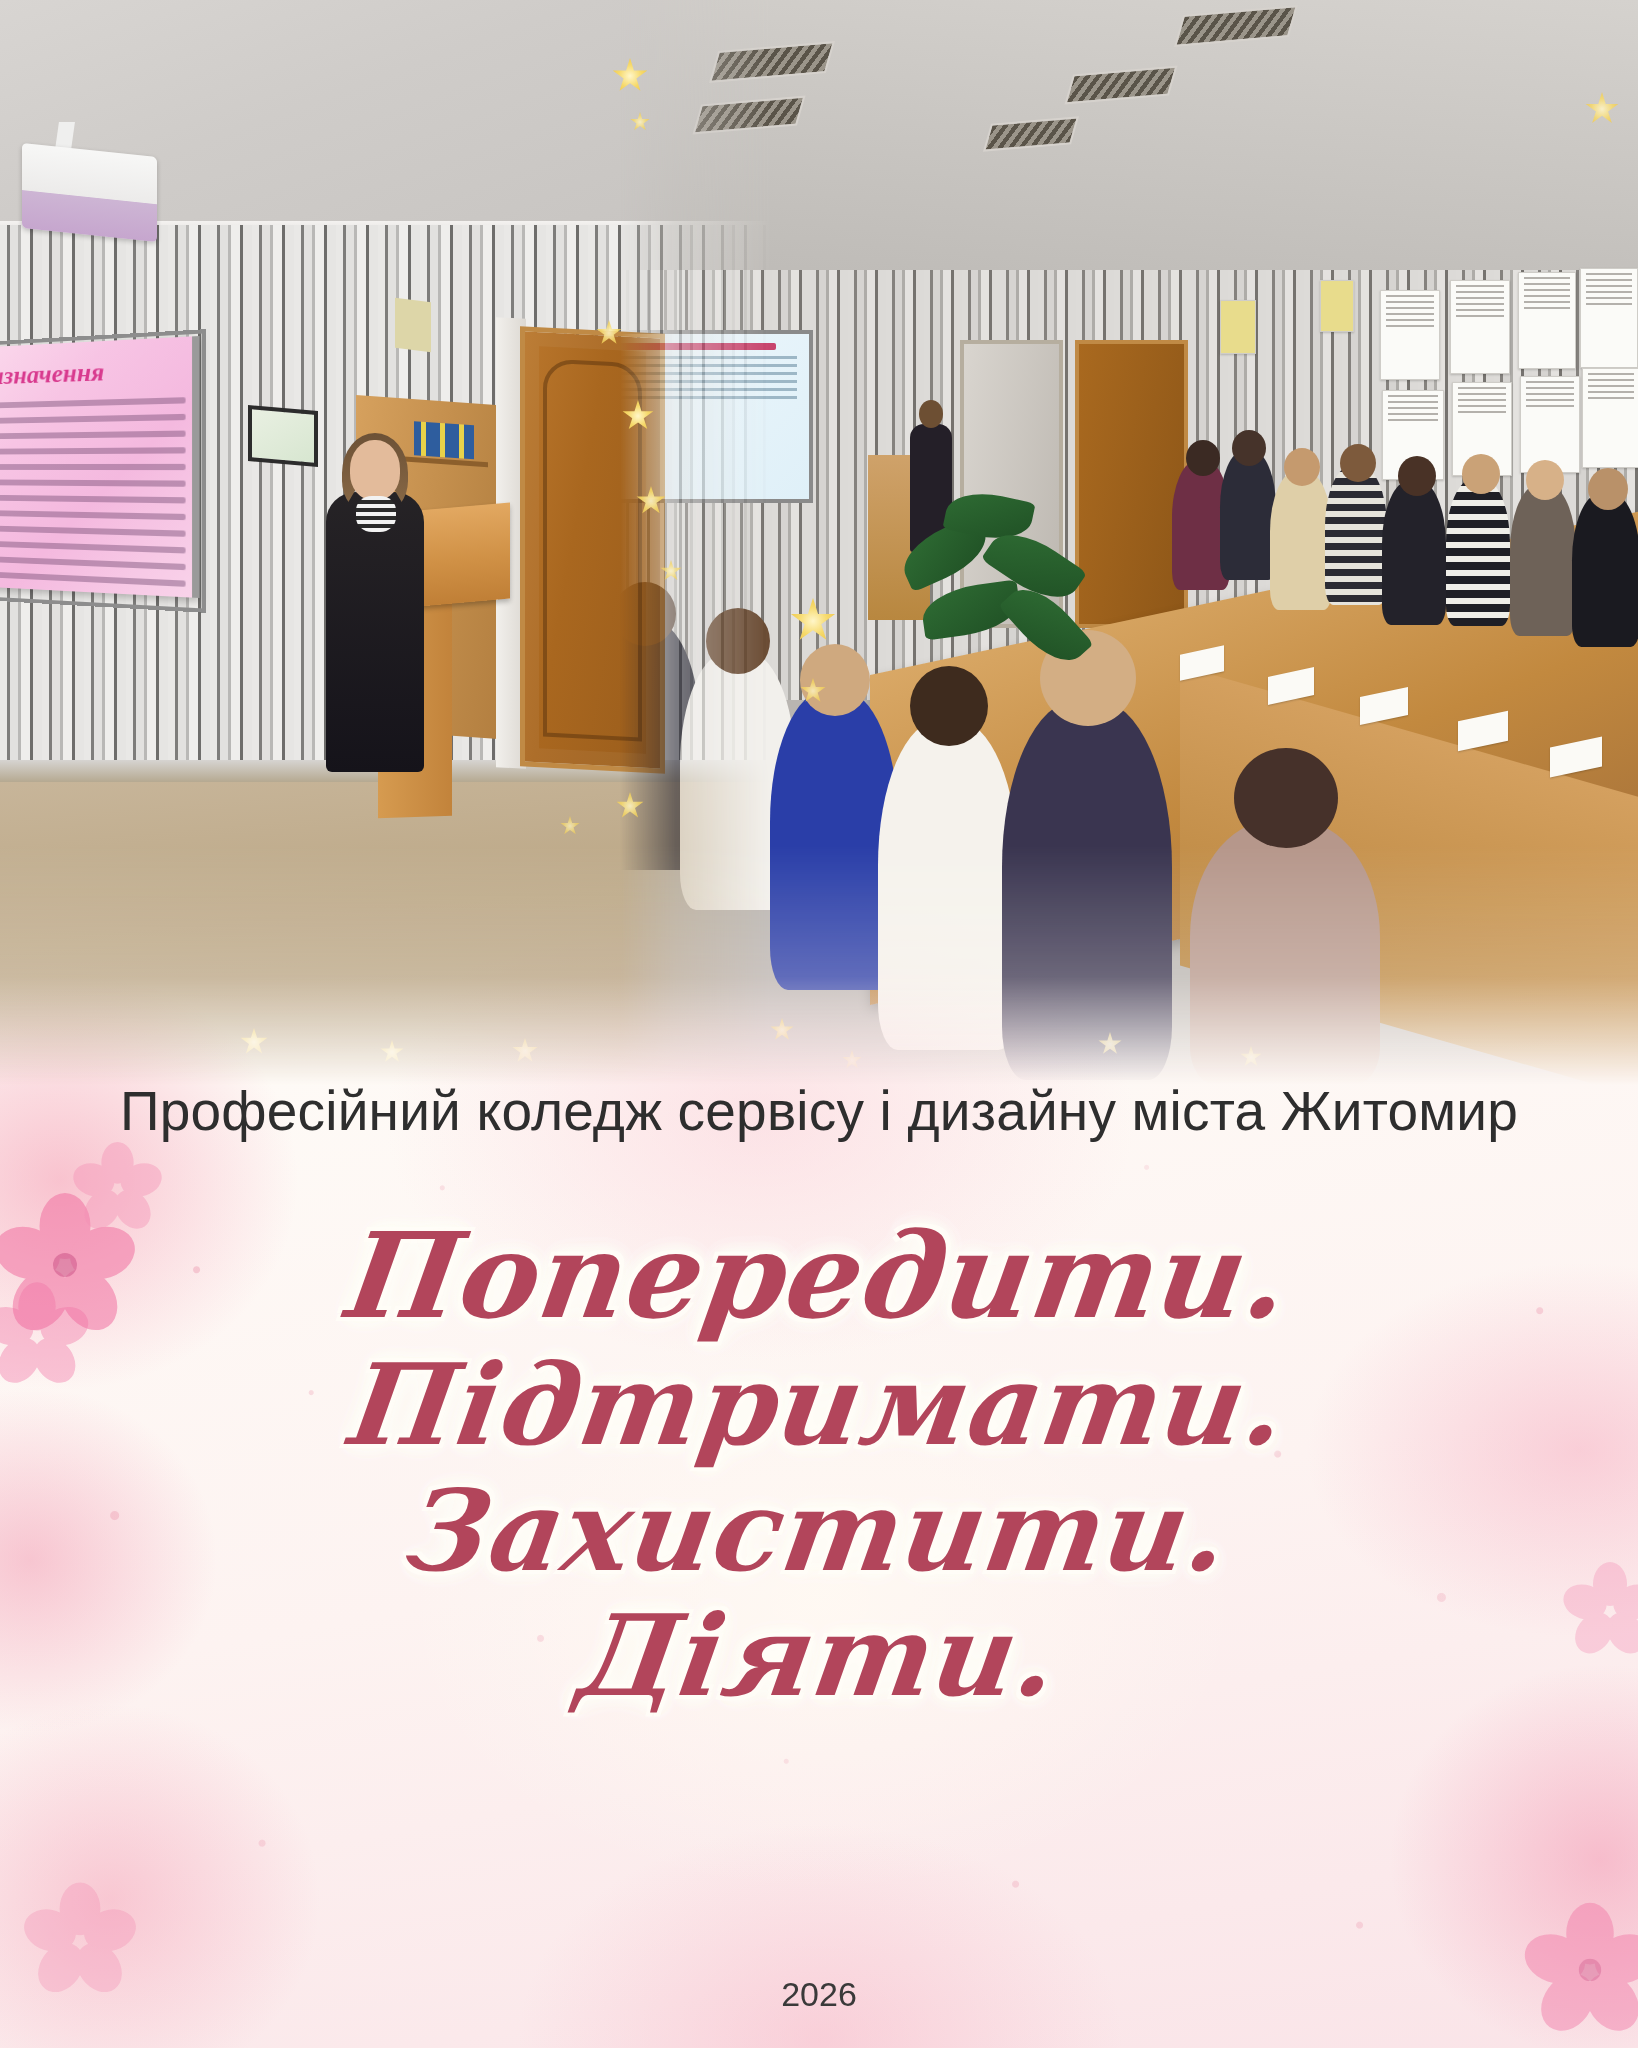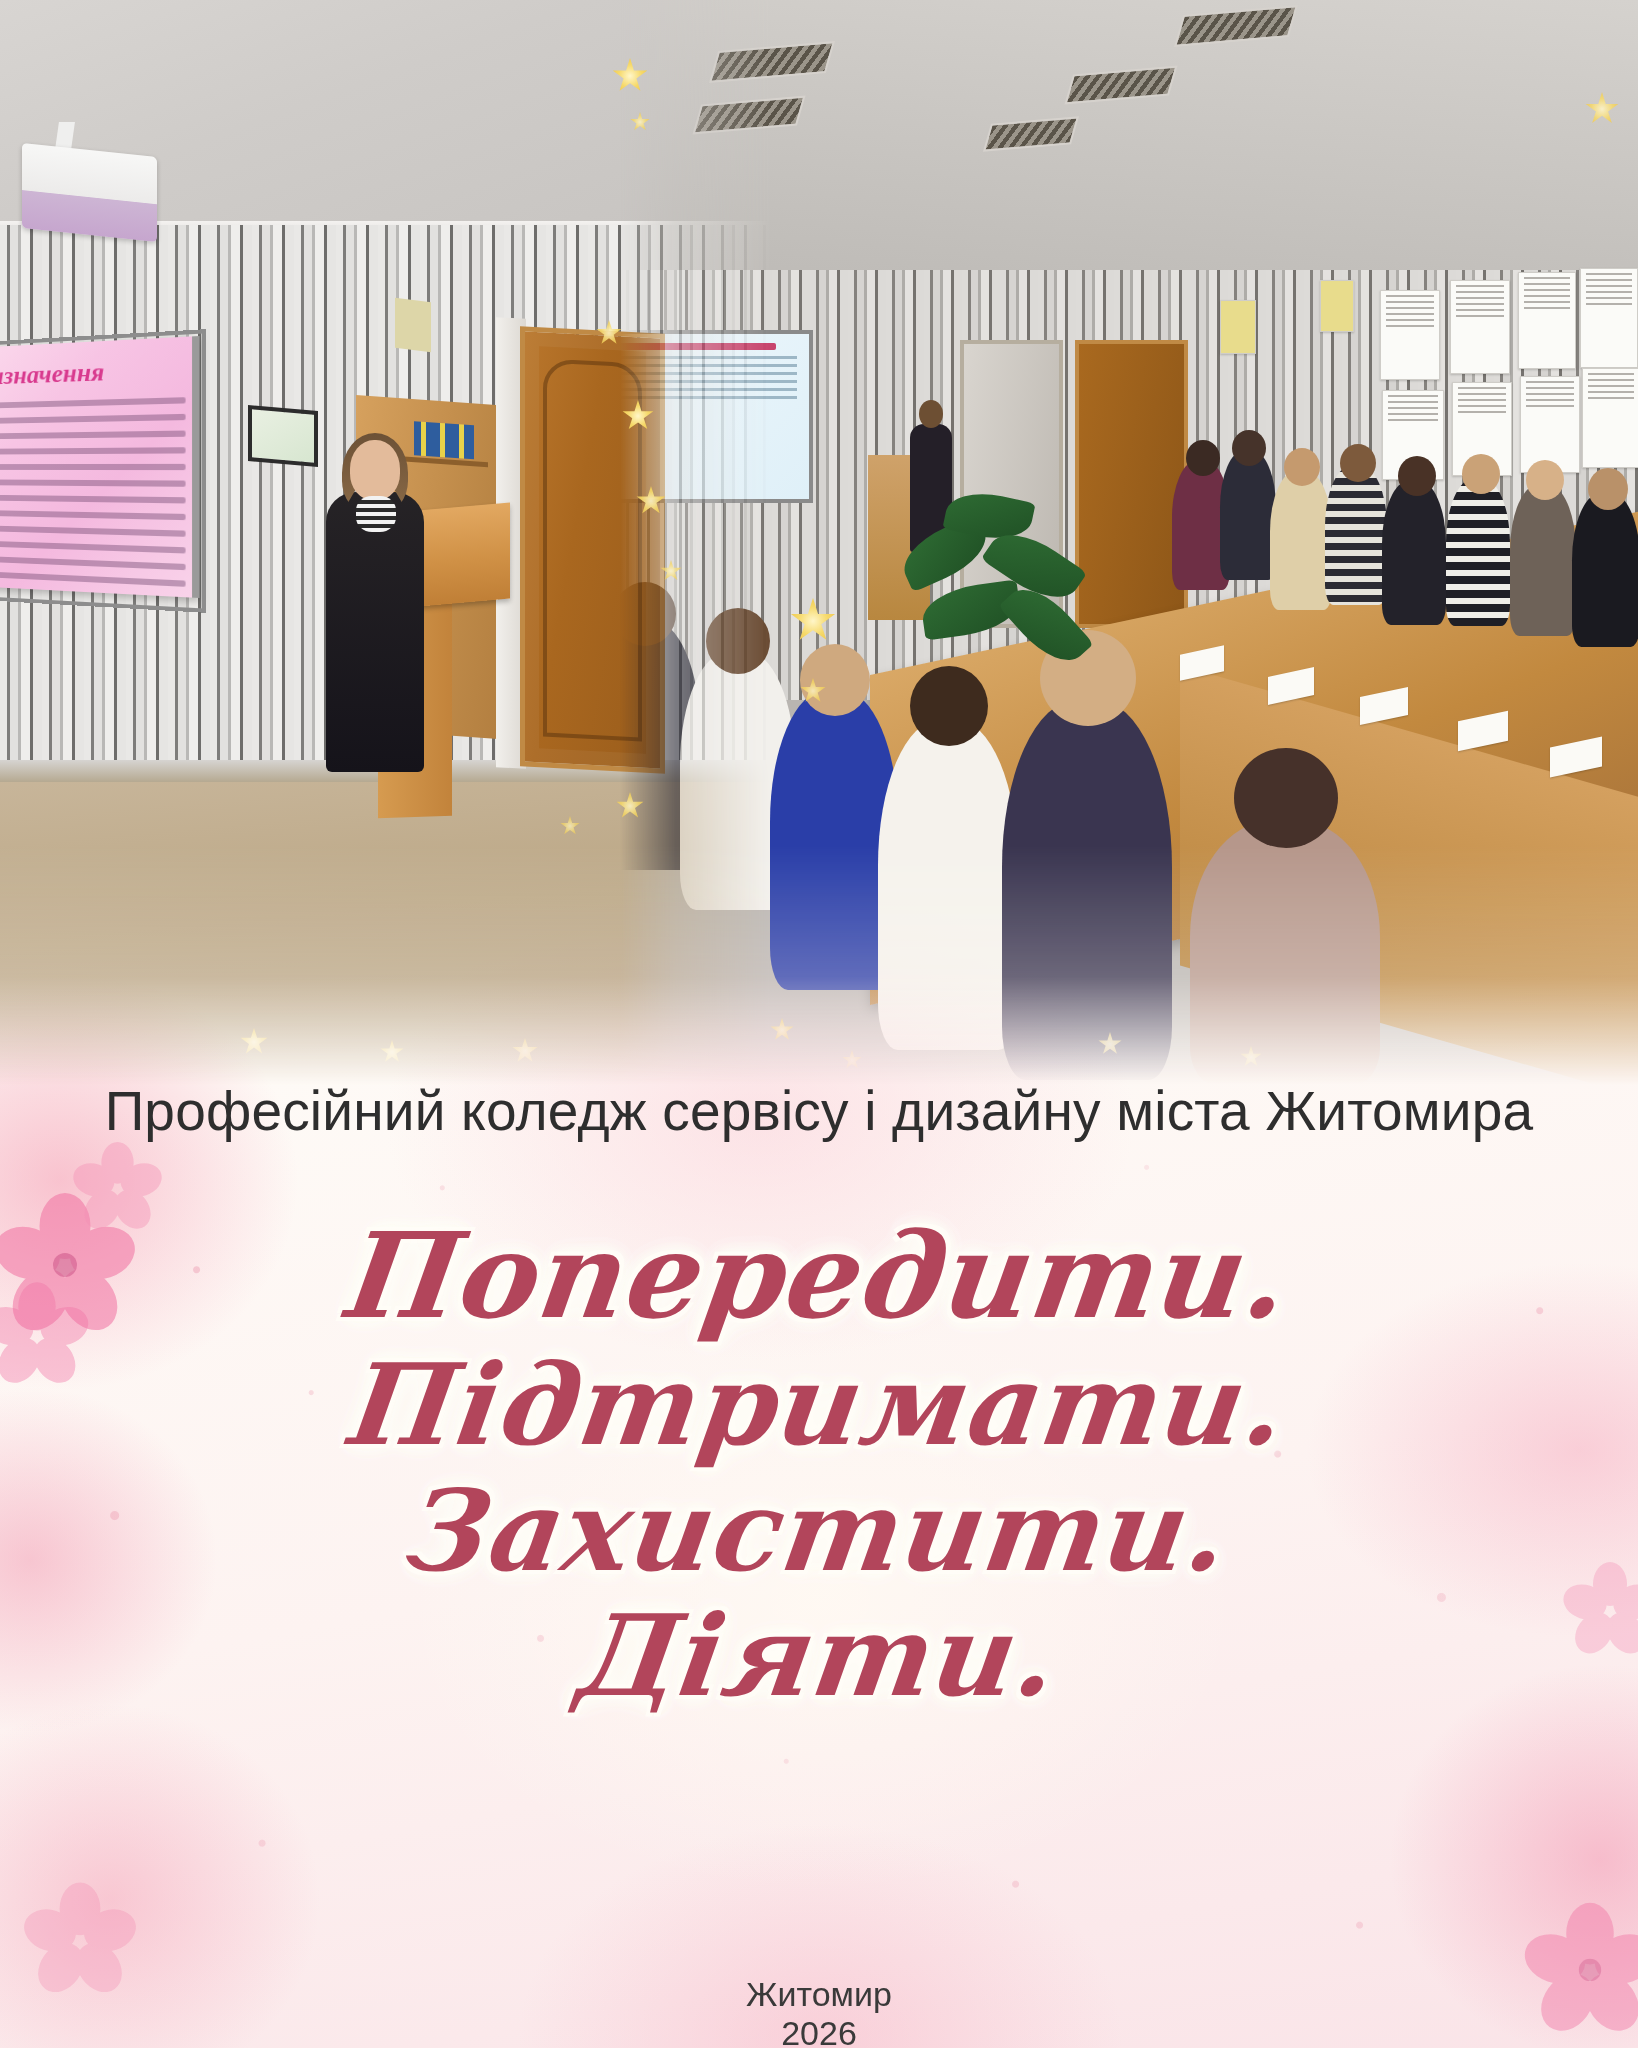--- a/index.html
+++ b/index.html
@@ -695,28 +695,27 @@
       <div class="star" style="left:380px;top:1040px;width:24px;height:24px;opacity:.85;"></div>
       <div class="star" style="left:512px;top:1038px;width:26px;height:26px;opacity:.8;"></div>
       <div class="star" style="left:770px;top:1018px;width:24px;height:24px;opacity:.8;"></div>
       <div class="star" style="left:842px;top:1050px;width:20px;height:20px;opacity:.7;"></div>
       <div class="star" style="left:1098px;top:1032px;width:24px;height:24px;opacity:.78;"></div>
       <div class="star" style="left:1240px;top:1046px;width:22px;height:22px;opacity:.7;"></div>
       <div class="star" style="left:1585px;top:92px;width:34px;height:34px;opacity:.85;"></div>
     </div>
   </div>
 
-  <div class="college-title">Професійний коледж сервісу і дизайну міста Житомира</div>
+  <div class="college-title">Професійний коледж сервісу і дизайну міста Житомир</div>
 
   <div class="slogan">
     <div class="slogan-line l1">Попередити.</div>
     <div class="slogan-line l2">Підтримати.</div>
     <div class="slogan-line l3">Захистити.</div>
     <div class="slogan-line l4">Діяти.</div>
   </div>
 
 
   <div class="city-year">
-    <span>Житомир</span>
     <span>2026</span>
   </div>
 
 </div>
 
 </body></html>

